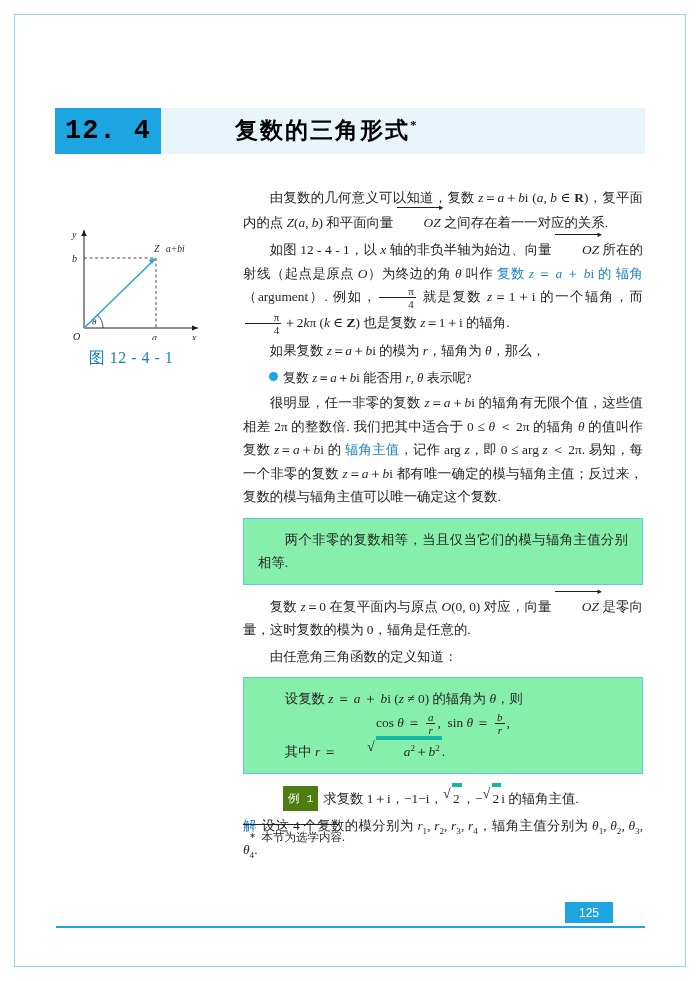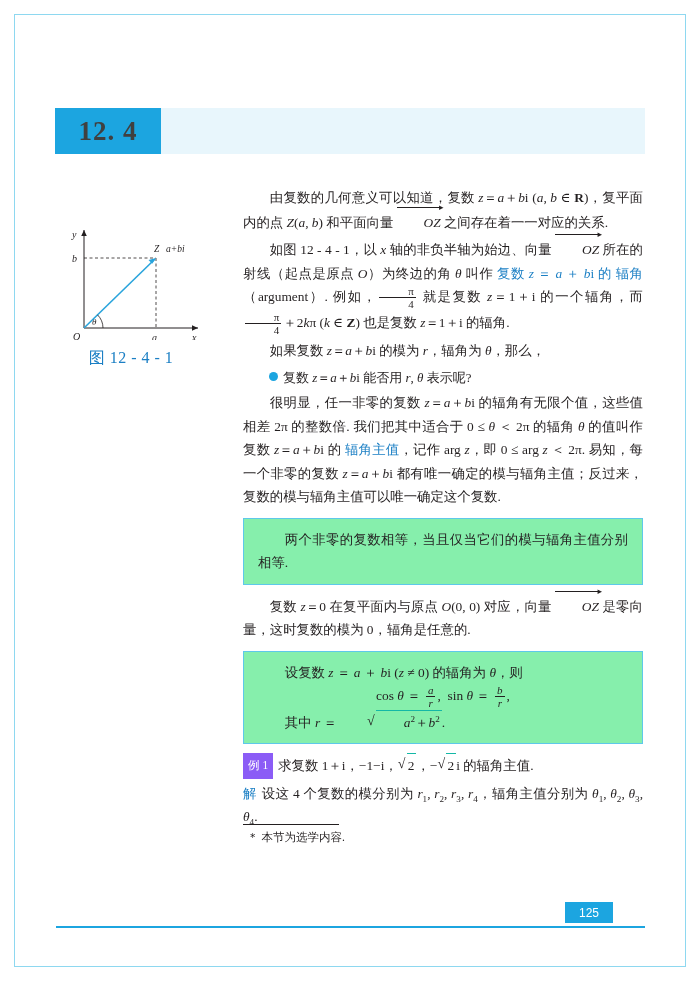--- a/index.html
+++ b/index.html
@@ -38,22 +38,22 @@
     height: 46px;
     background: #e8f6fc;
   }
   .sec-num {
     position: absolute;
     left: 0px;
     top: 0px;
     width: 106px;
     height: 46px;
     background: #1ca5e0;
-    color: #404040;
-    font-family: Liberation Serif, serif;
+    color: #000000;
+    font-family: Liberation Mono, monospace;
     font-weight: bold;
     font-size: 27px;
     letter-spacing: 1px;
     display: flex;
     align-items: center;
     justify-content: center;
   }
   .sec-title {
     position: absolute;
     left: 180px;
@@ -153,36 +153,37 @@
     padding-left: 9px;
   }
   .sqrt::before {
     content: "\221A";
     position: absolute;
     left: 0;
     top: -1px;
     font-size: 14px;
   }
   .sqrt > span {
-    border-top: 1px solid #14b8a6;
+    border-top: 4px solid #14b8a6;
     padding: 0 2px 0 1px;
     display: inline-block;
   }
   sup { font-size: 0.68em; vertical-align: super; line-height: 0; }
   sub { font-size: 0.68em; vertical-align: sub; line-height: 0; }
   
   .eg-tag {
     display: inline-block;
-    background: #8b5cf6;
+    background: #4d7c0f;
     color: #ffffff;
-    font-family: Liberation Serif, serif;
+    font-family: Liberation Mono, monospace;
     font-size: 11.5px;
     padding: 1px 5px;
     margin-right: 5px;
     vertical-align: 1px;
+    margin-left: 40px;
   }
   .solve {
     color: #1b7fc4;
     margin-right: 5px;
   }
   
   .figure {
     position: absolute;
     left: 56px;
     top: 222px;
@@ -234,20 +235,21 @@
   }
 </style>
 </head>
 <body>
 
 <div class="page">
   <div class="page-border"></div>
 
   <div class="header">
     <div class="sec-num">12. 4</div>
+    <div class="sec-title"><span>复数的三角形式</span><span class="star">*</span></div>
   </div>
 
   <div class="figure">
     <svg width="150" height="118" viewBox="0 0 150 118">
 
       <line x1="28" y1="106" x2="142" y2="106" stroke="#231f20" stroke-width="1"></line>
       <line x1="28" y1="106" x2="28" y2="8" stroke="#231f20" stroke-width="1"></line>
       <polygon points="142,106 136,103.2 136,108.8" fill="#231f20"></polygon>
       <polygon points="28,8 25.2,14 30.8,14" fill="#231f20"></polygon>
 
@@ -283,20 +285,21 @@
 
     <p class="indent">很明显，任一非零的复数 <span class="math">z</span>＝<span class="math">a</span>＋<span class="math">b</span><span class="up">i</span> 的辐角有无限个值，这些值相差 2π 的整数倍. 我们把其中适合于 0 ≤ <span class="math">θ</span> ＜ 2π 的辐角 <span class="math">θ</span> 的值叫作复数 <span class="math">z</span>＝<span class="math">a</span>＋<span class="math">b</span><span class="up">i</span> 的 <span class="hl">辐角主值</span>，记作 arg <span class="math">z</span>，即 0 ≤ arg <span class="math">z</span> ＜ 2π. 易知，每一个非零的复数 <span class="math">z</span>＝<span class="math">a</span>＋<span class="math">b</span><span class="up">i</span> 都有唯一确定的模与辐角主值；反过来，复数的模与辐角主值可以唯一确定这个复数.</p>
 
 
     <div class="box">
       <p class="indent">两个非零的复数相等，当且仅当它们的模与辐角主值分别相等.</p>
     </div>
 
     <p class="indent">复数 <span class="math">z</span>＝0 在复平面内与原点 <span class="math">O</span>(0, 0) 对应，向量 <span class="vec">OZ<span class="arrowhead">▸</span></span> 是零向量，这时复数的模为 0，辐角是任意的.</p>
 
+    <p class="indent">由任意角三角函数的定义知道：</p>
 
     <div class="box">
       <p class="indent">设复数 <span class="math">z</span> ＝ <span class="math">a</span> ＋ <span class="math">b</span><span class="up">i</span> (<span class="math">z</span> ≠ 0) 的辐角为 <span class="math">θ</span>，则</p>
       <p class="box-center">cos <span class="math">θ</span> ＝ <span class="frac"><span class="num"><i>a</i></span><span class="den"><i>r</i></span></span>,&nbsp; sin <span class="math">θ</span> ＝ <span class="frac"><span class="num"><i>b</i></span><span class="den"><i>r</i></span></span>,</p>
       <p class="indent">其中 <span class="math">r</span> ＝ <span class="sqrt"><span><span class="math">a</span><sup>2</sup>＋<span class="math">b</span><sup>2</sup></span></span>.</p>
     </div>
 
 
     <p><span class="eg-tag">例 1</span>求复数 1＋i，−1−i，<span class="sqrt"><span>2</span></span>，−<span class="sqrt"><span>2</span></span>i 的辐角主值.</p>
 

